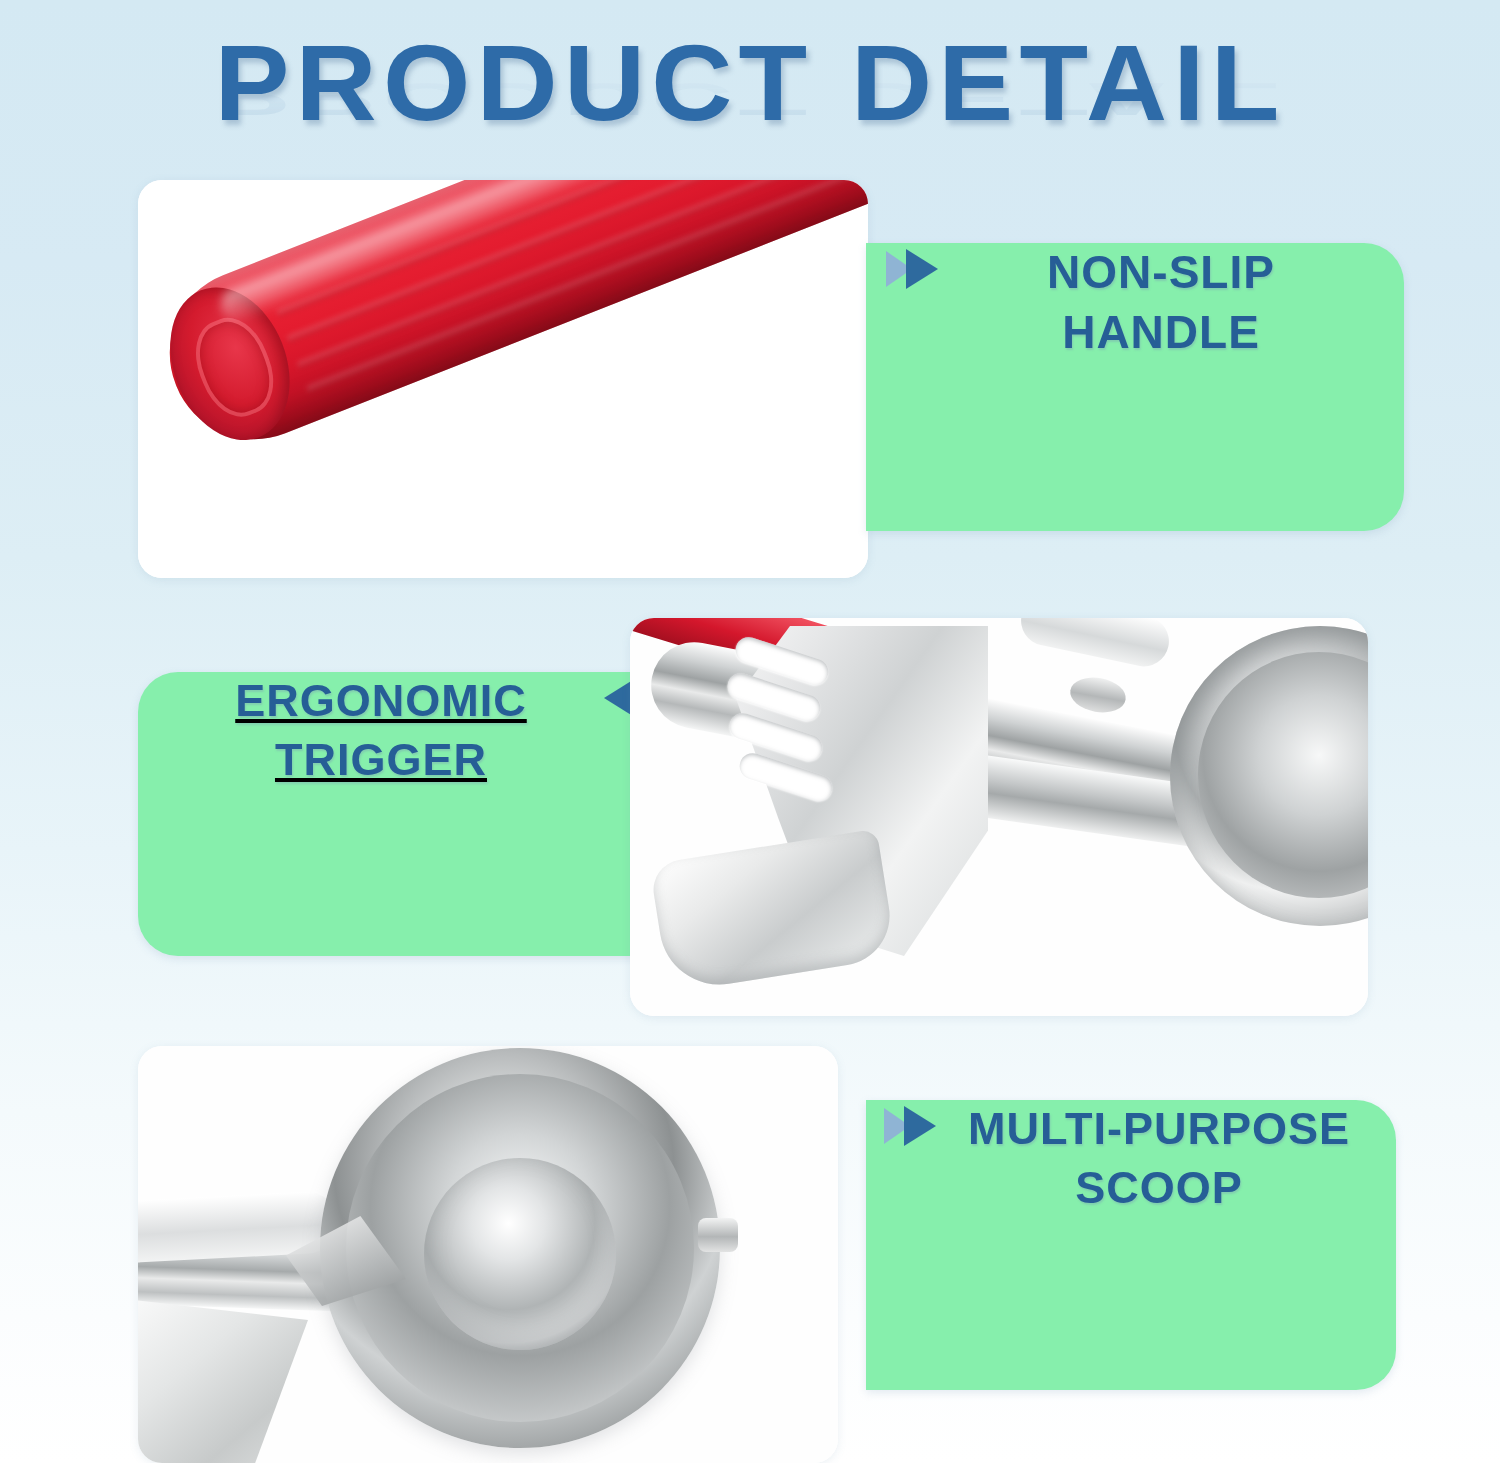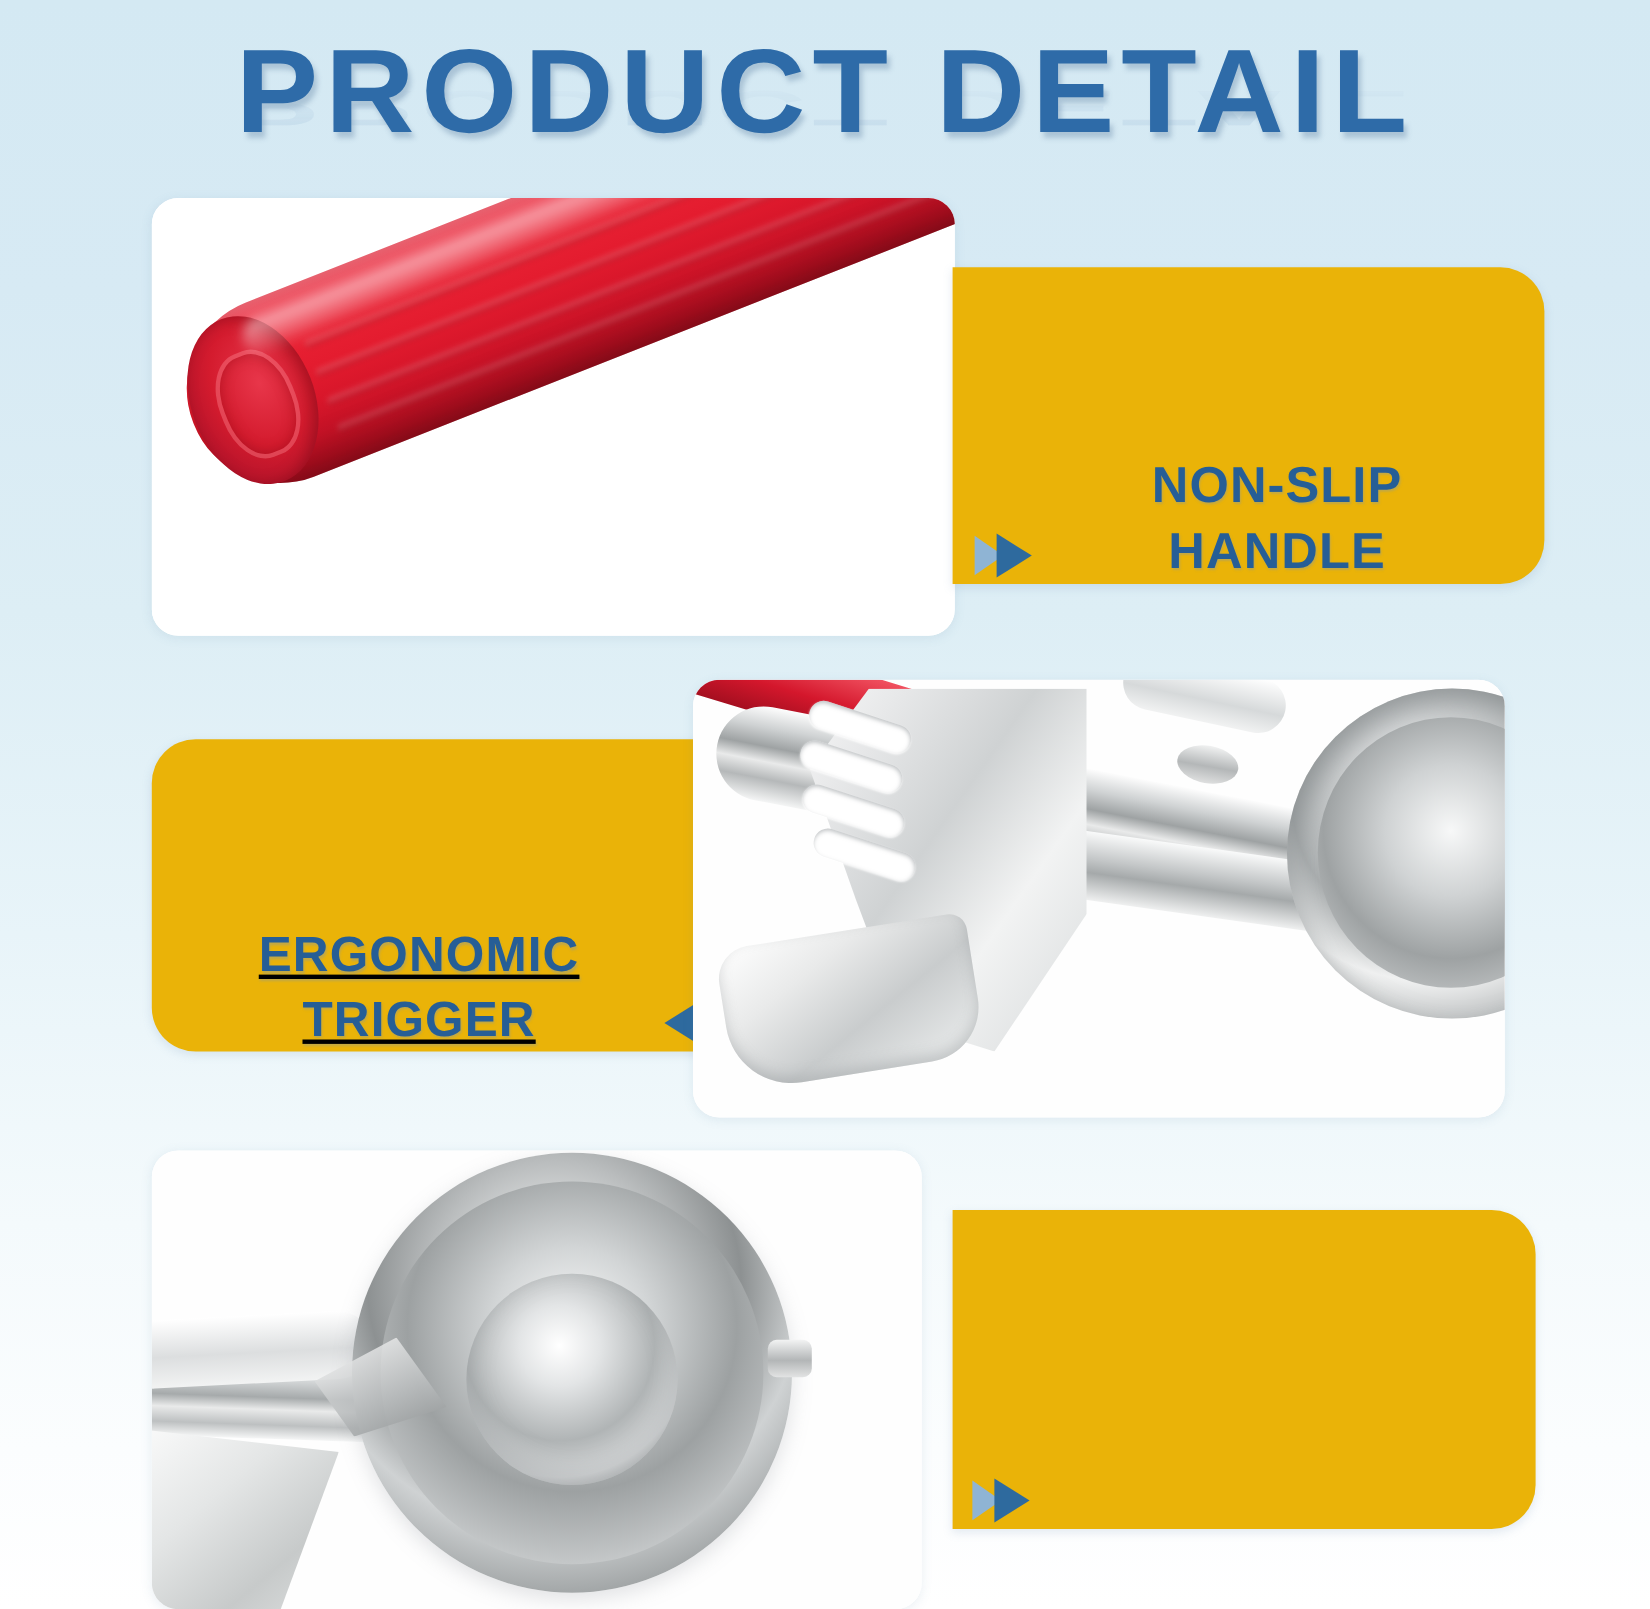--- a/index.html
+++ b/index.html
@@ -70,23 +70,23 @@
     position: absolute;
     background: #ffffff;
     border-radius: 24px;
     overflow: hidden;
     box-shadow: 0 2px 10px rgba(90,130,165,0.12);
   }
   .photo-card.bleed-bottom { border-bottom-left-radius: 24px; border-bottom-right-radius: 24px; }
 
   .label-card {
     position: absolute;
-    background: #eab308;
+    background: #86efac;
     display: flex;
-    align-items: flex-end;
+    align-items: flex-start;
     box-shadow: 0 3px 9px rgba(110,145,180,0.18);
   }
   .label-card.round-right {
     border-top-right-radius: 40px;
     border-bottom-right-radius: 40px;
   }
   .label-card.round-left {
     border-top-left-radius: 40px;
     border-bottom-left-radius: 40px;
     text-decoration: underline;
@@ -402,15 +402,17 @@
       <div class="p3-blade"></div>
       <div class="p3-screw"></div>
     </div>
   </div>
 
   <div class="label-card round-right" style="left:866px; top:1100px; width:494px; height:290px; padding:0 20px 0 16px;">
     <svg class="arrow-icon" viewBox="0 0 60 52">
       <polygon points="2,8 28,26 2,44" fill="#8fb4d4"></polygon>
       <polygon points="22,6 54,26 22,46" fill="#2e6a9e"></polygon>
     </svg>
+    <div class="label-text lt3">MULTI-PURPOSE
+SCOOP</div>
   </div>
 
 </div>
 
 </body></html>

